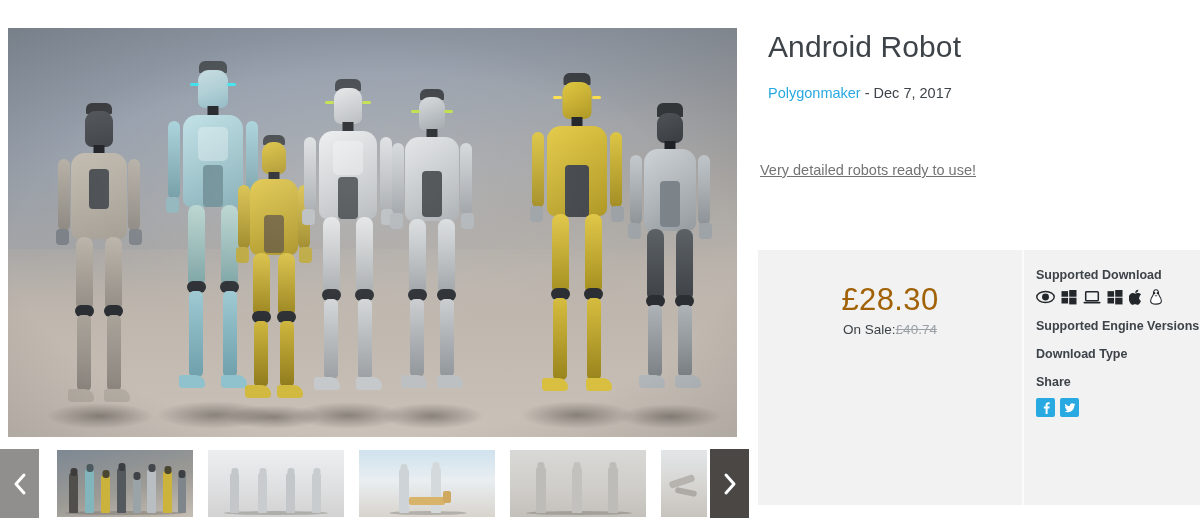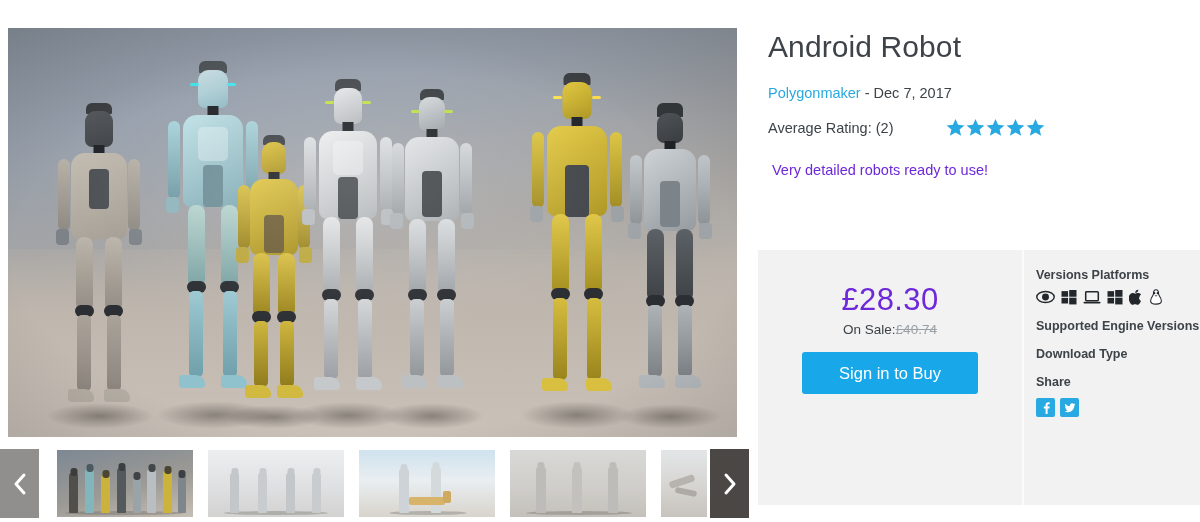--- a/index.html
+++ b/index.html
@@ -112,40 +112,40 @@
   }
   .byline .author { color: #29a9e1; text-decoration: none; cursor: pointer; }
   .rating-row {
     position: absolute; left: 10px; top: 120px;
     display: flex; align-items: center; width: 270px;
   }
   .rating-label { font-size: 14.5px; color: #3d4348; }
   .stars { position: absolute; left: 178px; top: -2px; display: flex; gap: 1px; }
   .stars svg { width: 19px; height: 19px; display: block; }
   .desc {
-    position: absolute; left: 14px; top: 162px;
-    font-size: 14.5px; color: #6d28d9;
+    position: absolute; left: 2px; top: 162px;
+    font-size: 14.5px; color: #737373; text-decoration: underline;
   }
 
   
   .panel {
     position: absolute; left: 0; top: 250px; width: 442px; height: 255px;
     background: #f2f2f2;
   }
   .panel-left {
     position: absolute; left: 0; top: 0; width: 264px; height: 100%;
     display: flex; flex-direction: column; align-items: center;
   }
   .panel-divider {
     position: absolute; left: 264px; top: 0; width: 2px; height: 100%;
     background: #fbfbfb;
   }
   .price {
     margin-top: 32px;
-    font-size: 31px; color: #6d28d9; letter-spacing: .4px;
+    font-size: 31px; color: #a16207; letter-spacing: .4px;
   }
   .onsale {
     margin-top: 4px; font-size: 13.5px; color: #3d4348;
   }
   .onsale .old { color: #9aa0a5; text-decoration: line-through; }
   .buy-btn {
     margin-top: 15px; width: 176px; height: 42px;
     background: #18a7e8; color: #fff; border: none; border-radius: 3px;
     font-family: "Liberation Sans", sans-serif; font-size: 16.5px;
     cursor: pointer;
@@ -430,54 +430,33 @@
       </svg>
     </div>
   </div>
 
   <div class="detail">
 
     <h1 class="title">Android Robot</h1>
 
     <div class="byline"><span class="author">Polygonmaker</span><span> - </span><span>Dec 7, 2017</span></div>
 
-    <div class="rating-row">
-      <span class="rating-label">Average Rating: (2)</span>
-      <span class="stars">
-        <svg viewBox="0 0 20 20">
-            <polygon points="10,1 12.7,7.2 19.4,7.8 14.3,12.2 15.9,18.8 10,15.3 4.1,18.8 5.7,12.2 0.6,7.8 7.3,7.2" fill="#29a9e1"></polygon>
-          </svg>
-        <svg viewBox="0 0 20 20">
-            <polygon points="10,1 12.7,7.2 19.4,7.8 14.3,12.2 15.9,18.8 10,15.3 4.1,18.8 5.7,12.2 0.6,7.8 7.3,7.2" fill="#29a9e1"></polygon>
-          </svg>
-        <svg viewBox="0 0 20 20">
-            <polygon points="10,1 12.7,7.2 19.4,7.8 14.3,12.2 15.9,18.8 10,15.3 4.1,18.8 5.7,12.2 0.6,7.8 7.3,7.2" fill="#29a9e1"></polygon>
-          </svg>
-        <svg viewBox="0 0 20 20">
-            <polygon points="10,1 12.7,7.2 19.4,7.8 14.3,12.2 15.9,18.8 10,15.3 4.1,18.8 5.7,12.2 0.6,7.8 7.3,7.2" fill="#29a9e1"></polygon>
-          </svg>
-        <svg viewBox="0 0 20 20">
-            <polygon points="10,1 12.7,7.2 19.4,7.8 14.3,12.2 15.9,18.8 10,15.3 4.1,18.8 5.7,12.2 0.6,7.8 7.3,7.2" fill="#29a9e1"></polygon>
-          </svg>
-      </span>
-    </div>
 
     <p class="desc">Very detailed robots ready to use!</p>
 
     <div class="panel">
       <div class="panel-left">
         <div class="price">£28.30</div>
         <div class="onsale"><span>On Sale:</span><span class="old">£40.74</span></div>
-        <button class="buy-btn">Sign in to Buy</button>
       </div>
 
       <div class="panel-divider"></div>
 
       <div class="panel-right">
-        <div class="meta-h">Versions Platforms</div>
+        <div class="meta-h">Supported Download</div>
         <div class="platforms">
           <svg width="19" height="14" viewBox="0 0 24 16">
             <ellipse cx="12" cy="8" rx="11" ry="7" fill="none" stroke="#23272b" stroke-width="1.8"></ellipse>
             <circle cx="12" cy="8" r="4.4" fill="#23272b"></circle>
           </svg>
           <svg width="16" height="15" viewBox="0 0 16 16">
             <rect x="0" y="1.2" width="7" height="6" fill="#23272b"></rect>
               <rect x="8.2" y="0" width="7.8" height="7.2" fill="#23272b"></rect>
             <rect x="0" y="8.4" width="7" height="6" fill="#23272b"></rect>
               <rect x="8.2" y="8.2" width="7.8" height="7.2" fill="#23272b"></rect>

